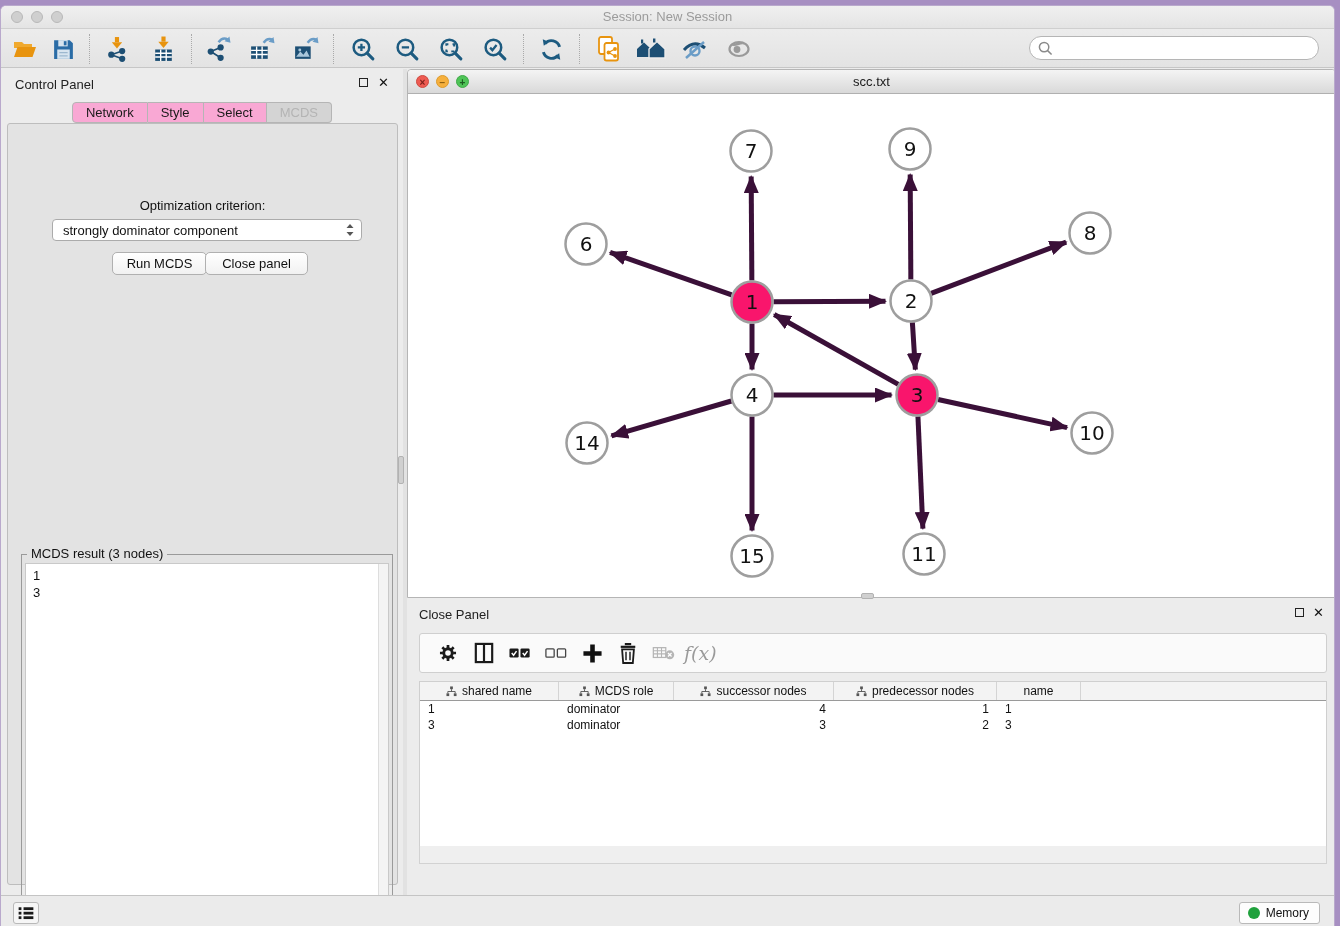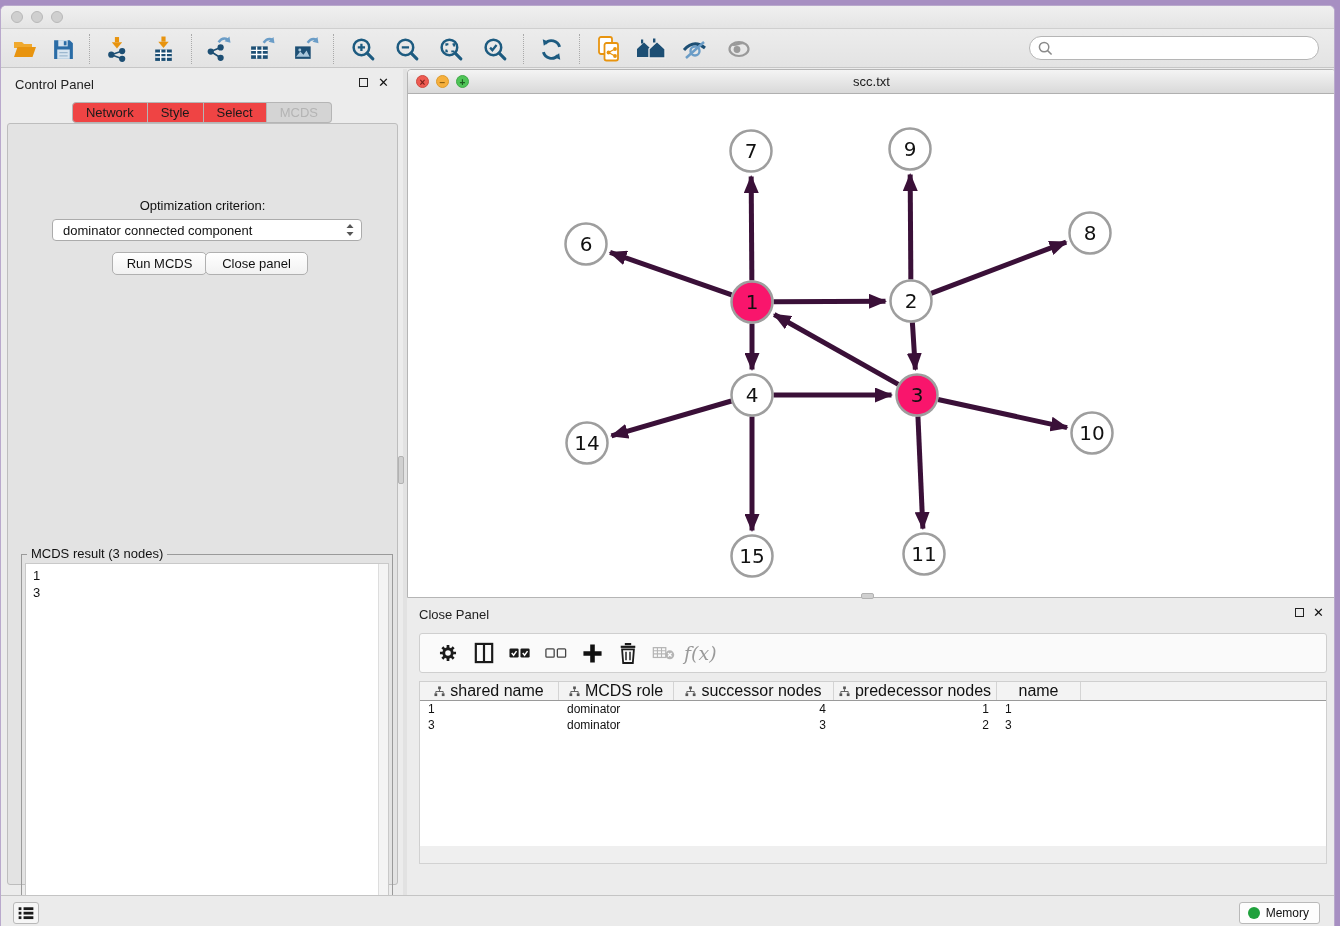--- a/index.html
+++ b/index.html
@@ -26,21 +26,21 @@
   #search-box input { border:none; outline:none; flex:1; font-size:13px; background:transparent; margin-left:5px; }
   
   .panel-title { font-size:13px; color:#222; }
   .float-icon { display:inline-block; width:9px; height:9px; border:1.6px solid #222; }
   .close-icon { font-size:13px; font-weight:bold; color:#111; line-height:10px; }
   
   #control-panel { position:absolute; left:0; top:63px; width:402px; height:584px; background:#ececec; }
   #cp-box { position:absolute; left:6px; top:54px; width:391px; height:762px;
     background:#e3e3e3; border:1px solid #bdbdbd; border-radius:3px; }
   .tab { height:21px; line-height:19px; padding:0 13px; font-size:13px; color:#1a1a1a;
-    background:#ef4444; border:1px solid #b5b5b5; border-left:none; }
+    background:#f9a8d4; border:1px solid #b5b5b5; border-left:none; }
   .tab:first-child { border-left:1px solid #b5b5b5; border-radius:4px 0 0 4px; }
   .tab:last-child { border-radius:0 4px 4px 0; }
   .tab.selected { background:#d4d4d4; color:#b4b4b4; }
   #cp-tabs { position:absolute; left:0; top:33px; width:100%; display:flex; justify-content:center; }
   #opt-label { position:absolute; left:0; top:74px; width:100%; text-align:center; font-size:13px; color:#111; }
   #criterion-select { position:absolute; left:44px; top:95px; width:310px; height:22px;
     background:#fff; border:1px solid #ababab; border-radius:4px; display:flex; align-items:center;
     font-size:13px; padding-left:10px; color:#111; }
   #criterion-select svg { position:absolute; right:6px; }
   .pushbtn { position:absolute; top:128px; height:23px; background:linear-gradient(#ffffff,#f1f1f1);
@@ -68,21 +68,21 @@
   
   #table-panel { position:absolute; left:406px; top:595px; width:929px; height:294px; background:#ececec; }
   #tp-toolbar { position:absolute; left:12px; top:32px; width:908px; height:40px;
     background:#fafafa; border:1px solid #cfcfcf; border-radius:3px; display:flex; align-items:center; padding-left:10px; }
   .tp-btn { width:36px; height:32px; border:none; background:transparent; display:flex; align-items:center; justify-content:center; }
   #fx-label { font-size:19px; font-style:italic; color:#9a9a9a; font-family:"DejaVu Serif",serif; }
   #tbl { position:absolute; left:12px; top:80px; width:908px; height:183px; background:#fff;
     border:1px solid #cfcfcf; overflow:hidden; }
   #tbl-head { display:flex; height:19px; background:#f3f3f3; border-bottom:1px solid #9a9a9a; }
   .hcell { display:flex; align-items:center; justify-content:center; gap:5px;
-    font-size:16px; color:#111; border-right:1px solid #d4d4d4; height:100%; }
+    font-size:12px; color:#111; border-right:1px solid #d4d4d4; height:100%; }
   .row { display:flex; height:16px; }
   .cell { font-size:12px; color:#111; padding:1px 8px 0 8px; }
   #tbl-hscroll { position:absolute; left:12px; top:245px; width:908px; height:18px;
     background:#efefef; border:1px solid #d2d2d2; border-top:none; }
   #tp-tabs { position:absolute; left:0; top:270px; width:100%; display:flex; justify-content:center; }
   
   #statusbar { position:absolute; left:0; top:889px; width:100%; height:32px;
     background:#ebebeb; border-top:1px solid #c4c4c4; }
   #list-btn { position:absolute; left:12px; top:6px; width:26px; height:22px;
     background:#f6f6f6; border:1px solid #b9b9b9; border-radius:3px; display:flex; align-items:center; justify-content:center; }
@@ -94,20 +94,21 @@
 </style>
 </head>
 <body>
 
 <div id="window">
 
   <div id="titlebar">
     <span class="tl-dot" style="left:10px"></span>
     <span class="tl-dot" style="left:30px"></span>
     <span class="tl-dot" style="left:50px"></span>
+    <div id="win-title">Session: New Session</div>
   </div>
 
   <div id="toolbar">
     <button class="tbtn" style="left:8px">
       <svg width="26" height="26" viewBox="0 0 26 26">
           <path d="M2 6 h8 l2 2 h8 v4 H2 z" fill="#f0a92e"></path>
           <path d="M2 21 L5.5 11 H24 L20.5 21 z" fill="#e8940f"></path>
         </svg>
     </button>
     <button class="tbtn" style="left:46px">
@@ -262,21 +263,21 @@
     <span class="close-icon" style="position:absolute;left:377px;top:9px">✕</span>
     <div id="cp-tabs">
         <span class="tab">Network</span>
         <span class="tab">Style</span>
         <span class="tab">Select</span>
         <span class="tab selected">MCDS</span>
       </div>
     <div id="cp-box">
       <div id="opt-label">Optimization criterion:</div>
       <div id="criterion-select">
-        <span>dominator connected component</span>
+        <span>strongly dominator component</span>
         <svg width="10" height="14" viewBox="0 0 10 14">
             <path d="M1.5 5 L5 1 L8.5 5 z" fill="#555"></path>
             <path d="M1.5 9 L5 13 L8.5 9 z" fill="#555"></path>
           </svg>
       </div>
       <button class="pushbtn" style="left:104px;width:95px">Run MCDS</button>
       <button class="pushbtn" style="left:197px;width:103px">Close panel</button>
       <div id="mcds-fieldset">
         <span id="mcds-legend">MCDS result (3 nodes)</span>
         <div id="mcds-text">

